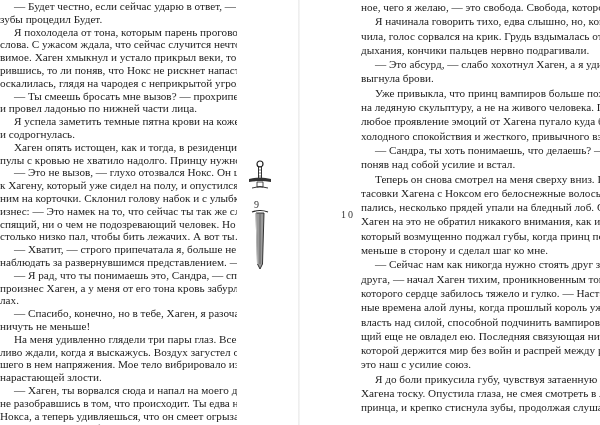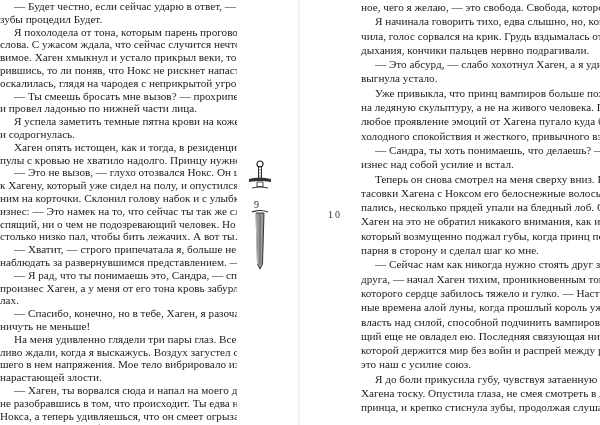--- a/index.html
+++ b/index.html
@@ -95,40 +95,40 @@
       <path d="M9 53 L17 53 L15.5 104 L13 109 L10.5 104 Z" fill="#9a9a9a" stroke="#222" stroke-width="0.9"></path>
       <line x1="13" y1="54" x2="13" y2="104" stroke="#555" stroke-width="0.8"></line>
       <path d="M9 53 L10.5 104" stroke="#fff" stroke-width="0.7" fill="none"></path>
     </svg>
     <div class="folio folio-left">9</div>
   </div>
 
   <div class="gutter"></div>
 
   <div class="page page-right">
-    <div class="folio folio-right" style="left:28px;">10</div>
+    <div class="folio folio-right" style="left:41px;">10</div>
     <div class="text-block" id="right-text">
         <div class="line">ное, чего я желаю, — это свобода. Свобода, которой у меня</div>
         <div class="line indent">Я начинала говорить тихо, едва слышно, но, когда закон-</div>
         <div class="line">чила, голос сорвался на крик. Грудь вздымалась от тяжелого</div>
         <div class="line last">дыхания, кончики пальцев нервно подрагивали.</div>
         <div class="line indent">— Это абсурд, — слабо хохотнул Хаген, а я удивленно</div>
-        <div class="line last">выгнула устало.</div>
+        <div class="line last">выгнула брови.</div>
         <div class="line indent">Уже привыкла, что принц вампиров больше походит</div>
         <div class="line">на ледяную скульптуру, а не на живого человека. Потому</div>
         <div class="line">любое проявление эмоций от Хагена пугало куда больше</div>
         <div class="line last">холодного спокойствия и жесткого, привычного взгляда.</div>
         <div class="line indent">— Сандра, ты хоть понимаешь, что делаешь? — Хаген</div>
-        <div class="line last">изнес над собой усилие и встал.</div>
+        <div class="line last">поняв над собой усилие и встал.</div>
         <div class="line indent">Теперь он снова смотрел на меня сверху вниз. После по-</div>
         <div class="line">тасовки Хагена с Ноксом его белоснежные волосы растре-</div>
         <div class="line">пались, несколько прядей упали на бледный лоб. Однако</div>
         <div class="line">Хаген на это не обратил никакого внимания, как и на Нокса,</div>
         <div class="line">который возмущенно поджал губы, когда принц потеснил</div>
-        <div class="line last">парня в сторону и сделал шаг ко мне.</div>
+        <div class="line last">меньше в сторону и сделал шаг ко мне.</div>
         <div class="line indent">— Сейчас нам как никогда нужно стоять друг за</div>
         <div class="line">друга, — начал Хаген тихим, проникновенным тоном, от</div>
         <div class="line">которого сердце забилось тяжело и гулко. — Настали смут-</div>
         <div class="line">ные времена алой луны, когда прошлый король уже потерял</div>
         <div class="line">власть над силой, способной подчинить вампиров, а буду-</div>
         <div class="line">щий еще не овладел ею. Последняя связующая ниточка, на</div>
         <div class="line">которой держится мир без войн и распрей между расами, —</div>
         <div class="line last">это наш с усилие союз.</div>
         <div class="line indent">Я до боли прикусила губу, чувствуя затаенную в голосе</div>
         <div class="line">Хагена тоску. Опустила глаза, не смея смотреть в лицо</div>

